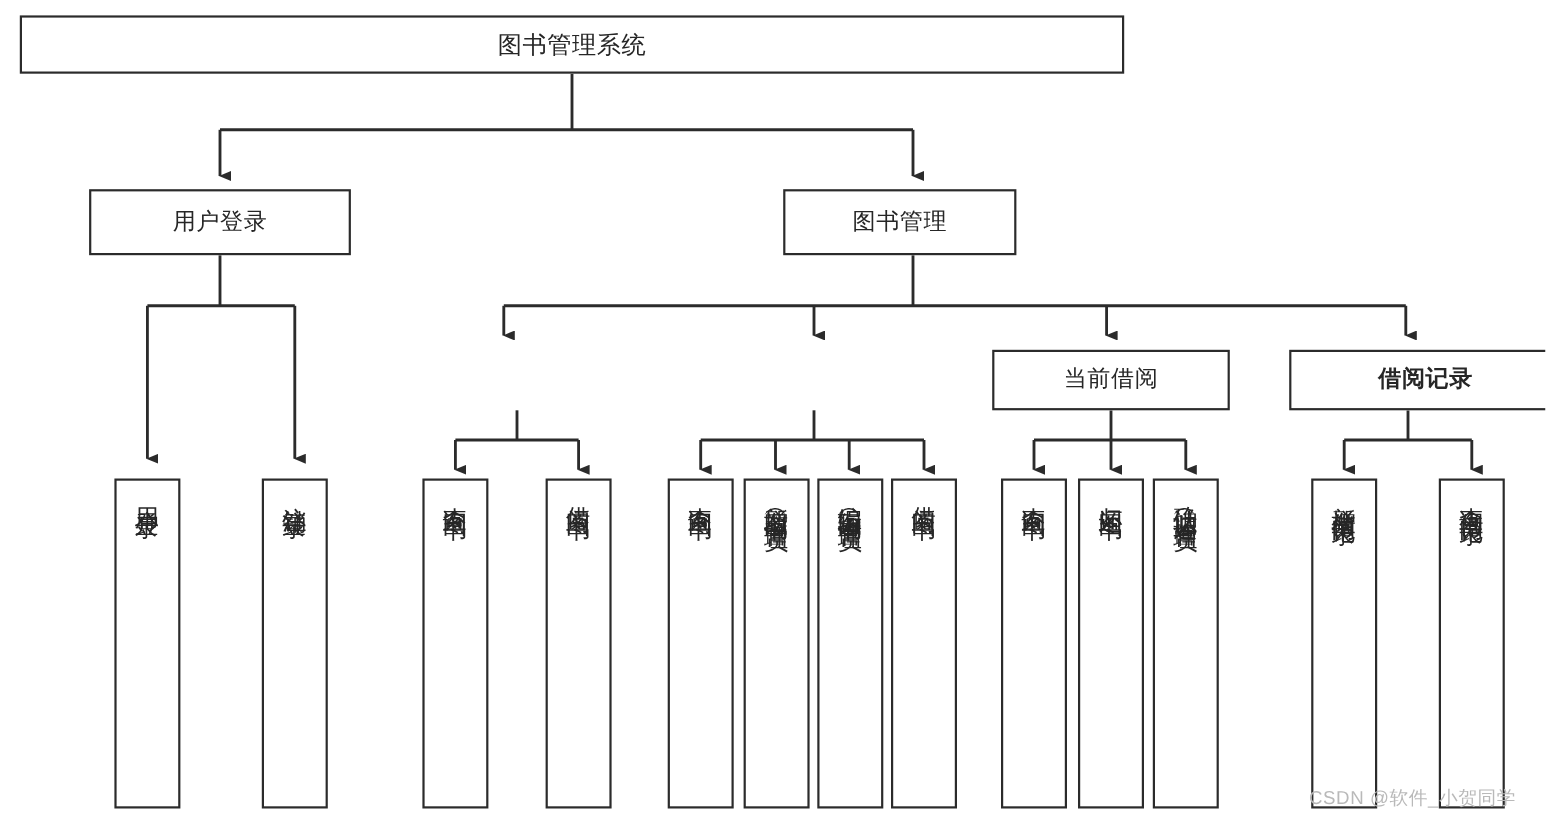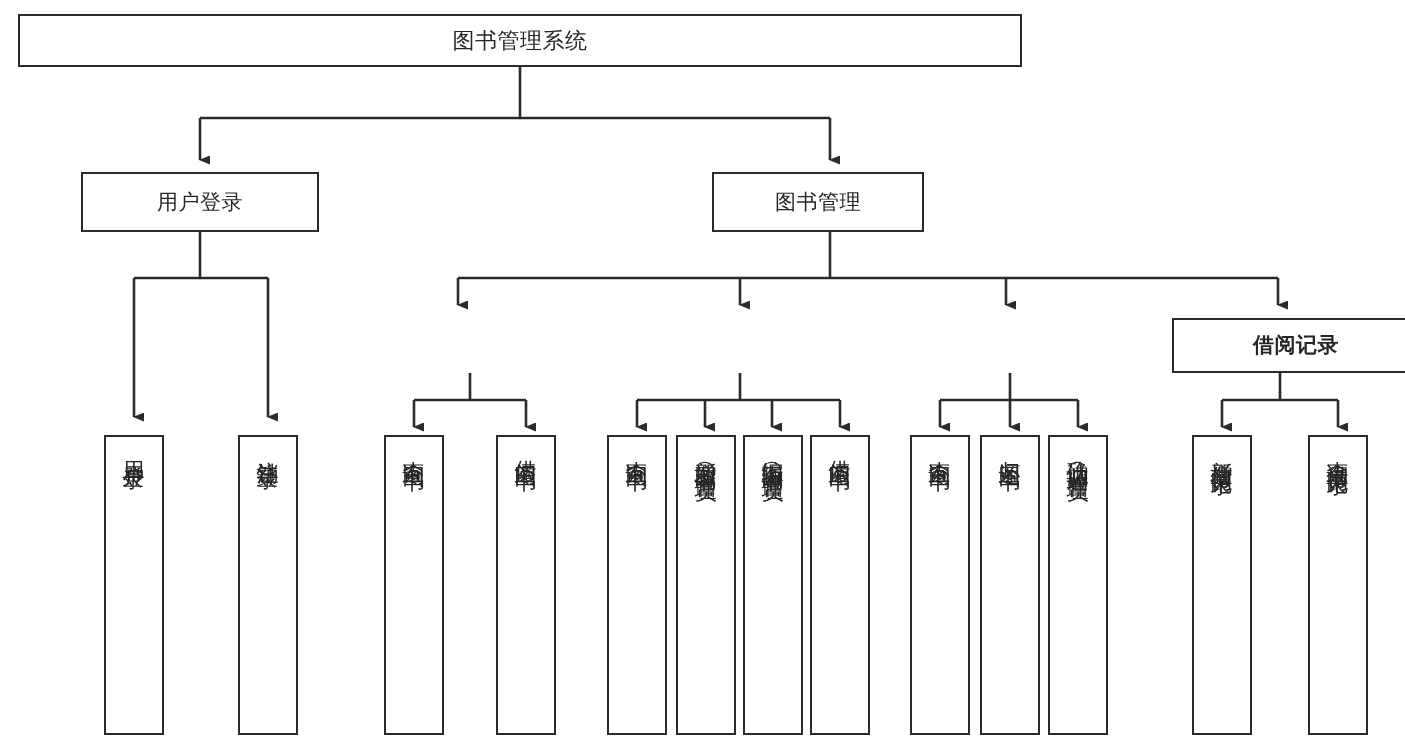--- a/index.html
+++ b/index.html
@@ -136,20 +136,23 @@
     <span class="label">图书管理系统</span>
   </div>
 
   <div class="node horiz" style="left:81px; top:172px; width:238px; height:60px;">
     <span class="label">用户登录</span>
   </div>
   <div class="node horiz" style="left:712px; top:172px; width:212px; height:60px;">
     <span class="label">图书管理</span>
   </div>
 
+  <div class="node horiz" style="left:902px; top:318px; width:216px; height:55px;">
+    <span class="label">当前借阅</span>
+  </div>
   <div class="node horiz" style="left:1172px; top:318px; width:248px; height:55px;font-weight:bold;">
     <span class="label">借阅记录</span>
   </div>
 
   <div class="node vert" style="left:104px; top:435px; width:60px; height:300px;">
     <span class="label">用户登录</span>
   </div>
   <div class="node vert" style="left:238px; top:435px; width:60px; height:300px;">
     <span class="label">注销登录</span>
   </div>
@@ -184,14 +187,15 @@
     <span class="label">确认归还（管理员）</span>
   </div>
 
   <div class="node vert" style="left:1192px; top:435px; width:60px; height:300px;">
     <span class="label">新增借阅记录</span>
   </div>
   <div class="node vert" style="left:1308px; top:435px; width:60px; height:300px;">
     <span class="label">查询借阅记录</span>
   </div>
 
+  <div class="watermark" style="left:1190px; top:714px;">CSDN @软件_小贺同学</div>
 
 </div>
 
 </body></html>

